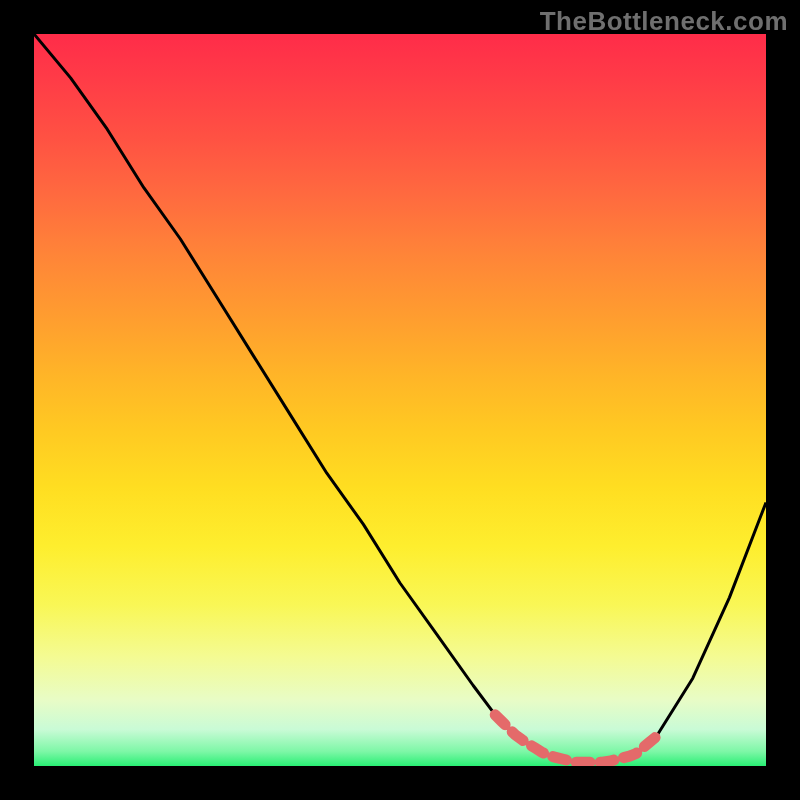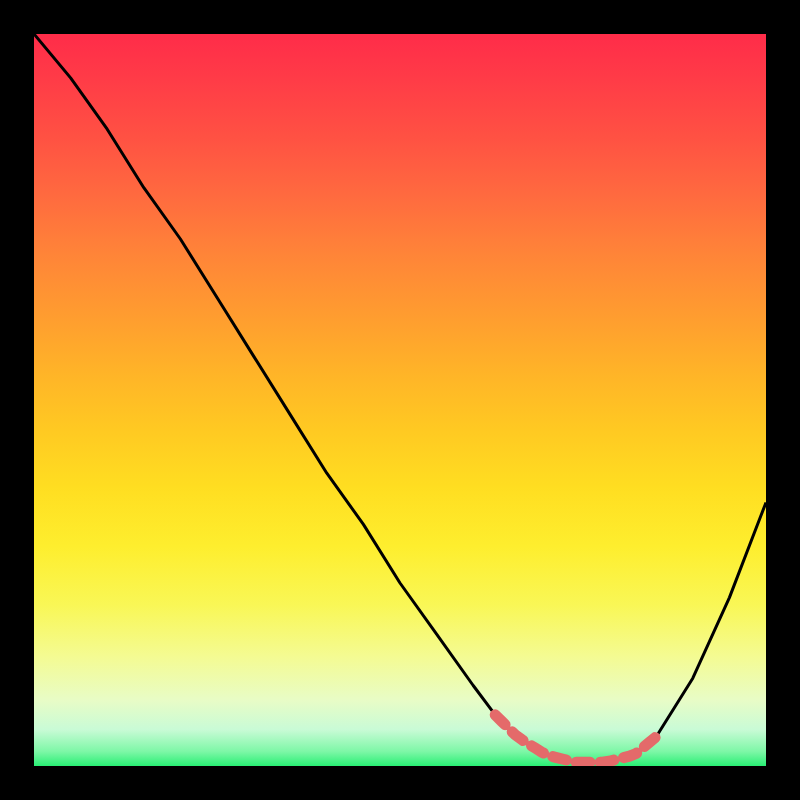--- a/index.html
+++ b/index.html
@@ -54,20 +54,21 @@
     position: absolute;
     inset: 0;
     width: 100%;
     height: 100%;
   }
 </style>
 </head>
 <body>
 
 <div class="canvas">
+  <div class="watermark">TheBottleneck.com</div>
 
   <div class="plot">
     <div class="gradient-bg"></div>
     <svg class="curve" viewBox="0 0 732 732" preserveAspectRatio="none">
     <path d="M0.0 0.0 L36.6 43.9 L73.2 95.2 L109.8 153.7 L146.4 205.0 L183.0 263.5 L219.6 322.1 L256.2 380.6 L292.8 439.2 L329.4 490.4 L366.0 549.0 L402.6 600.2 L439.2 651.5 L461.2 680.8 L483.1 702.7 L512.4 721.0 L541.7 728.3 L571.0 728.3 L600.2 721.0 L622.2 702.7 L658.8 644.2 L695.4 563.6 L732.0 468.5" fill="none" stroke="#000000" stroke-width="3" stroke-linejoin="round"></path>
         <path d="M461.2 680.8 L467.9 687.5 L474.6 694.2 L481.3 700.9 L488.0 705.8 L494.7 710.0 L501.4 714.2 L508.1 718.4 L514.8 721.6 L521.6 723.3 L528.3 725.0 L535.0 726.7 L541.7 728.3 L548.4 728.3 L555.1 728.3 L561.8 728.3 L568.5 728.3 L575.2 727.3 L581.9 725.6 L588.6 723.9 L595.4 722.2 L602.1 719.5 L608.8 713.9 L615.5 708.3 L622.2 702.7" fill="none" stroke="#e46a6a" stroke-width="11" stroke-linecap="round" stroke-dasharray="14 10"></path>
       </svg>
   </div>
 </div>
 

